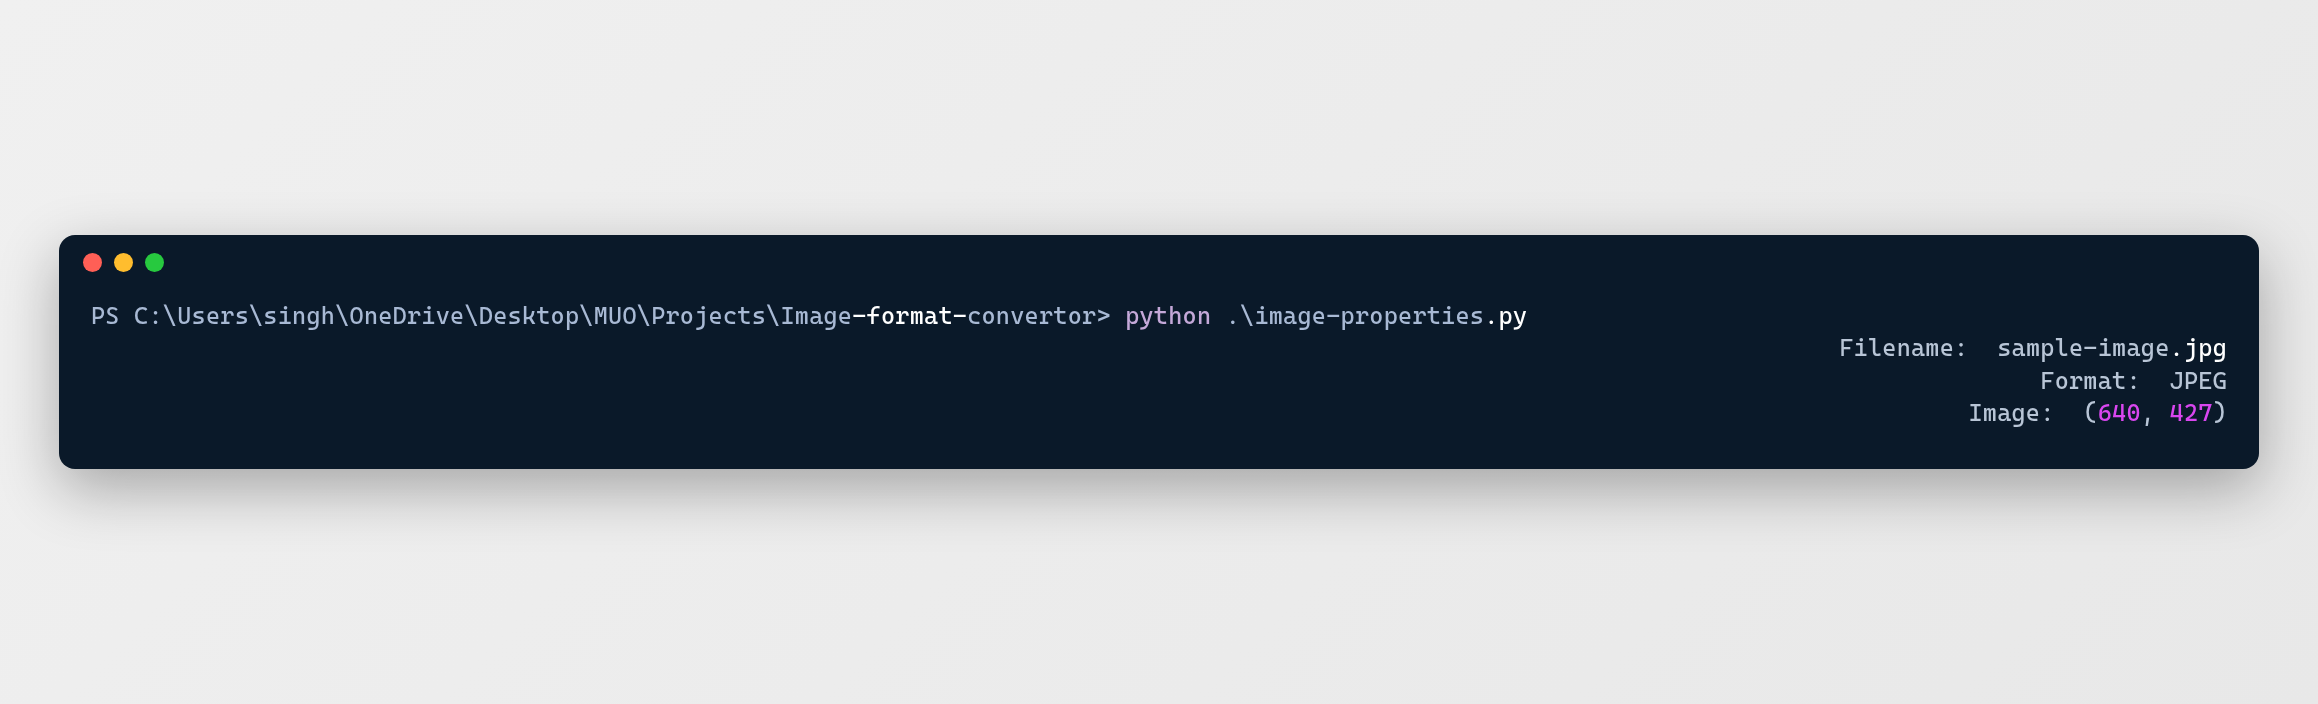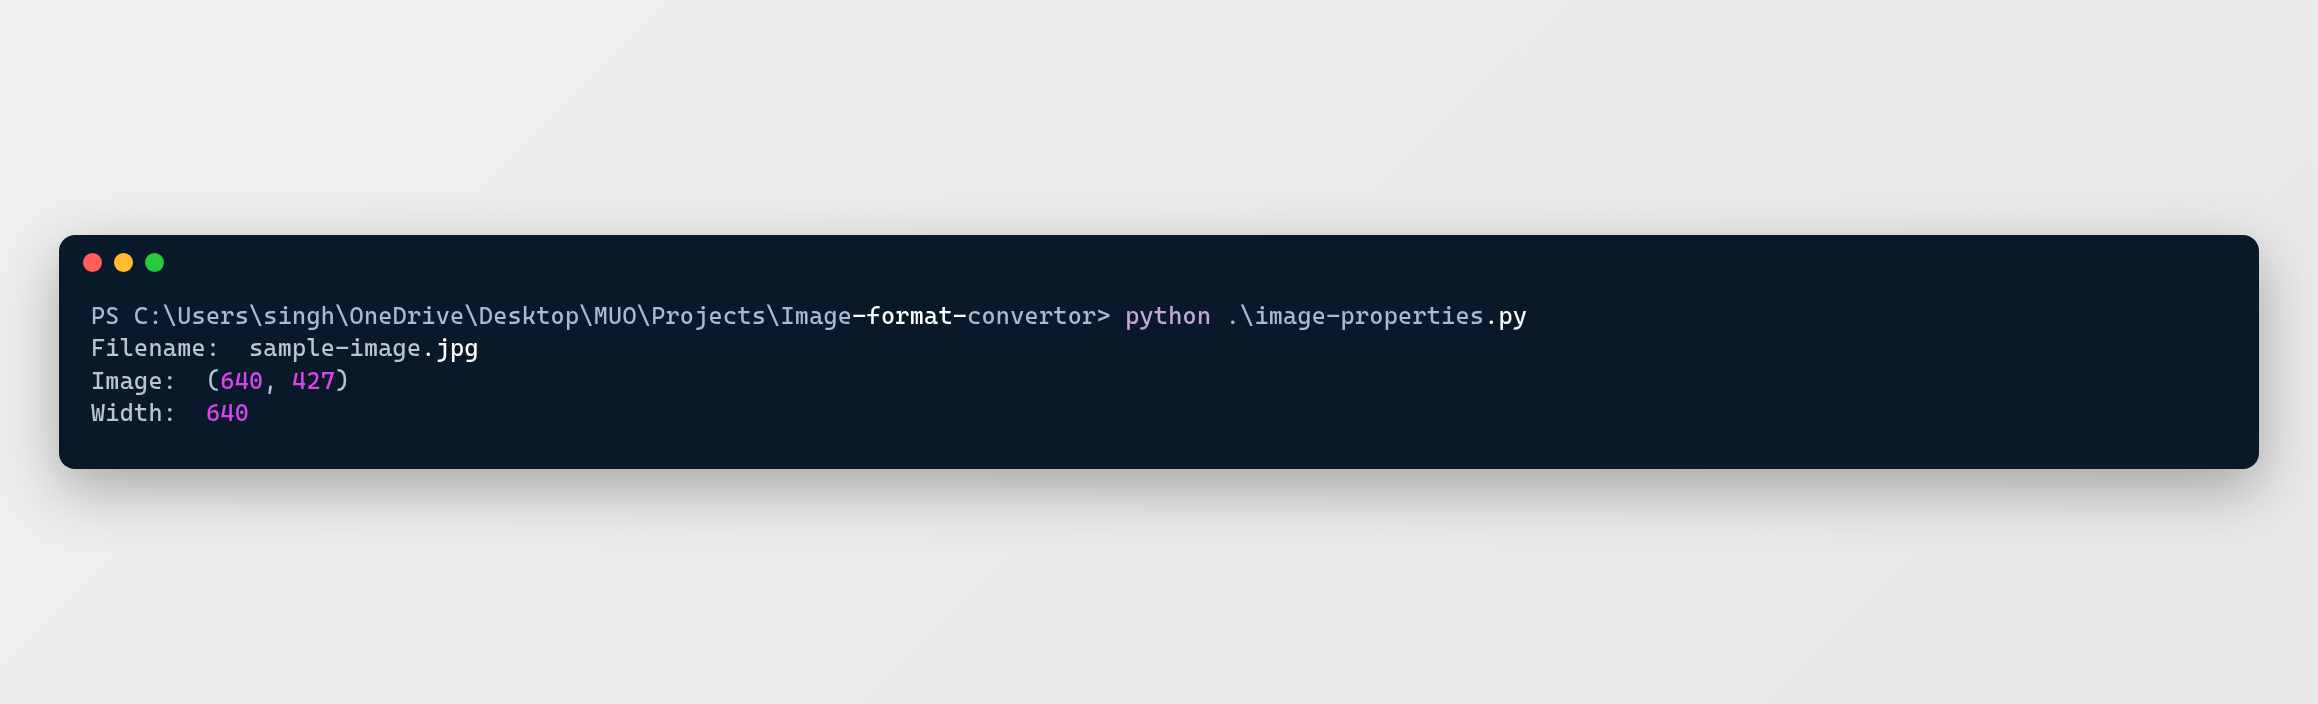--- a/index.html
+++ b/index.html
@@ -58,20 +58,21 @@
       line-height: 1.35;
       letter-spacing: 0.3px;
     }
     
     .prompt-line {
       white-space: pre;
     }
     
     .output-line {
       white-space: pre;
+      text-align: right;
     }
     
     .c-label {
       color: #b8c5d6;
     }
     
     .c-path {
       color: #a8b9d4;
     }
     
@@ -105,16 +106,16 @@
 <div class="terminal-window">
   <div class="titlebar">
     <div class="traffic-light red"></div>
     <div class="traffic-light yellow"></div>
     <div class="traffic-light green"></div>
   </div>
 
   <div class="terminal-content">
     <div class="prompt-line"><span class="c-path">PS </span><span class="c-path">C:\Users\singh\OneDrive\Desktop\MUO\Projects\Image</span><span class="c-white">-format-</span><span class="c-path">convertor</span><span class="c-path">&gt; </span><span class="c-cmd">python </span><span class="c-arg">.\image-properties</span><span class="c-white">.py</span></div>
     <div class="output-line"><span class="c-label">Filename:  </span><span class="c-label">sample-image</span><span class="c-white">.jpg</span></div>
+    <div class="output-line"><span class="c-label">Format:  </span><span class="c-label">JPEG</span></div>
     <div class="output-line"><span class="c-label">Image:  </span><span class="c-paren">(</span><span class="c-num">640</span><span class="c-comma">, </span><span class="c-num">427</span><span class="c-paren">)</span></div>
-    <div class="output-line"><span class="c-label">Width:  </span><span class="c-num">640</span></div>
   </div>
 </div>
 
 </body></html>

